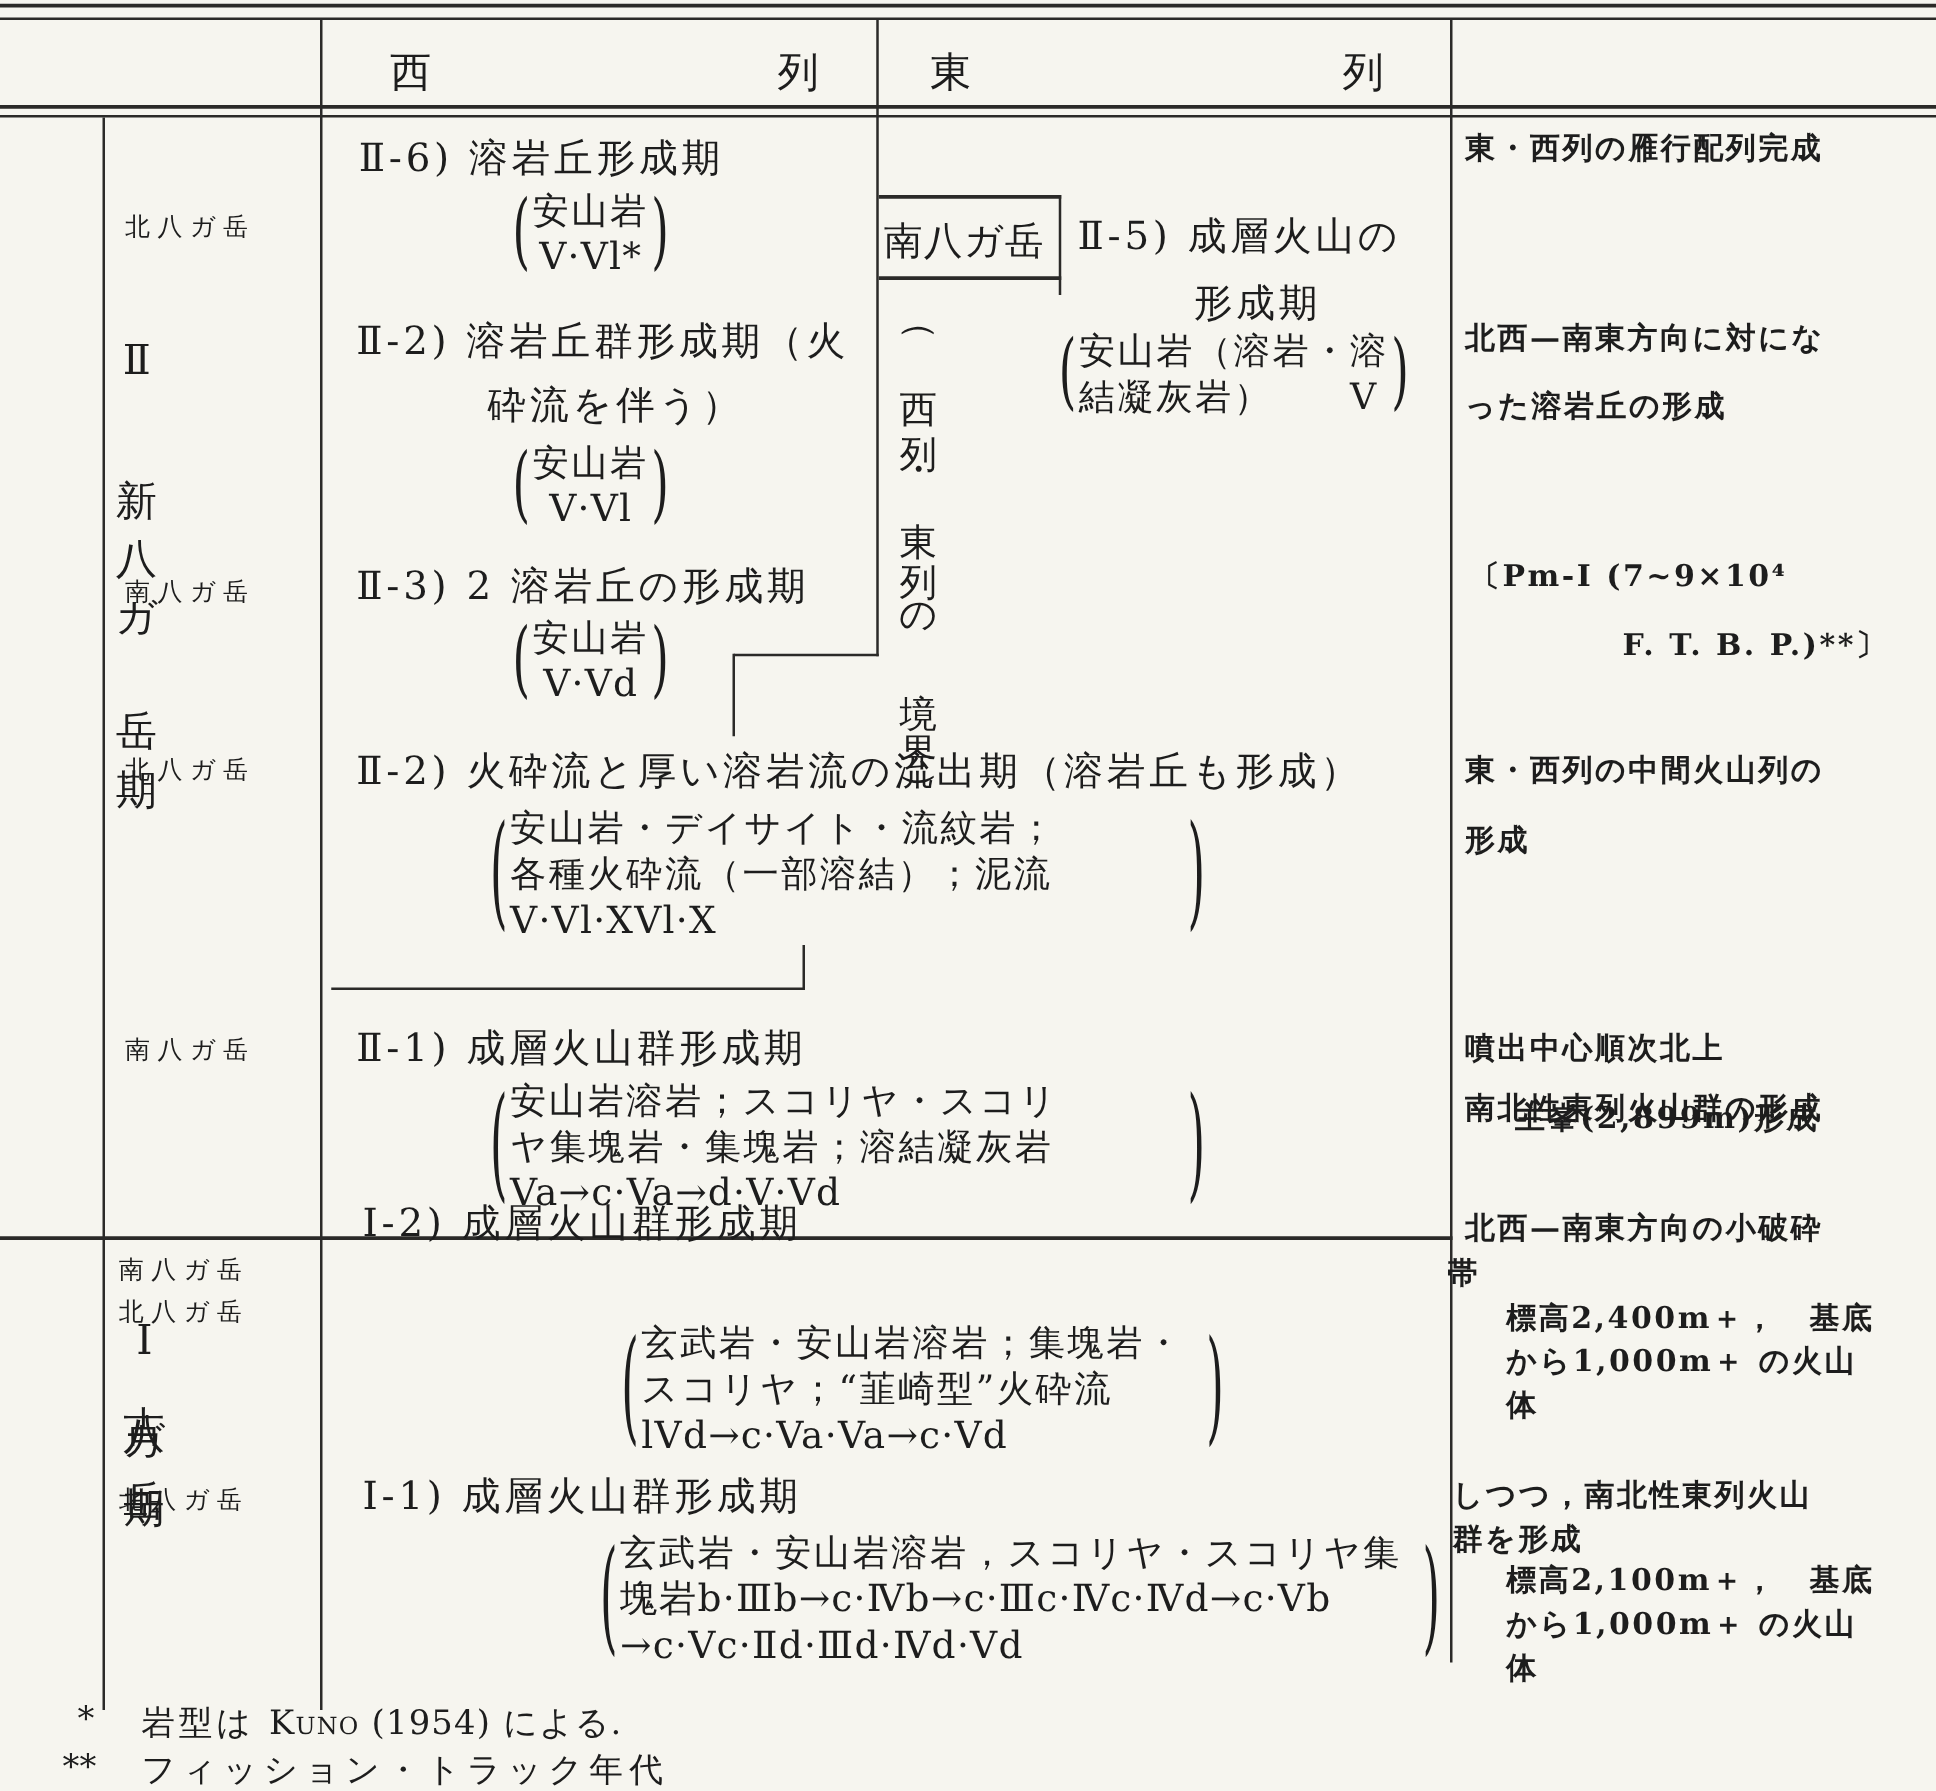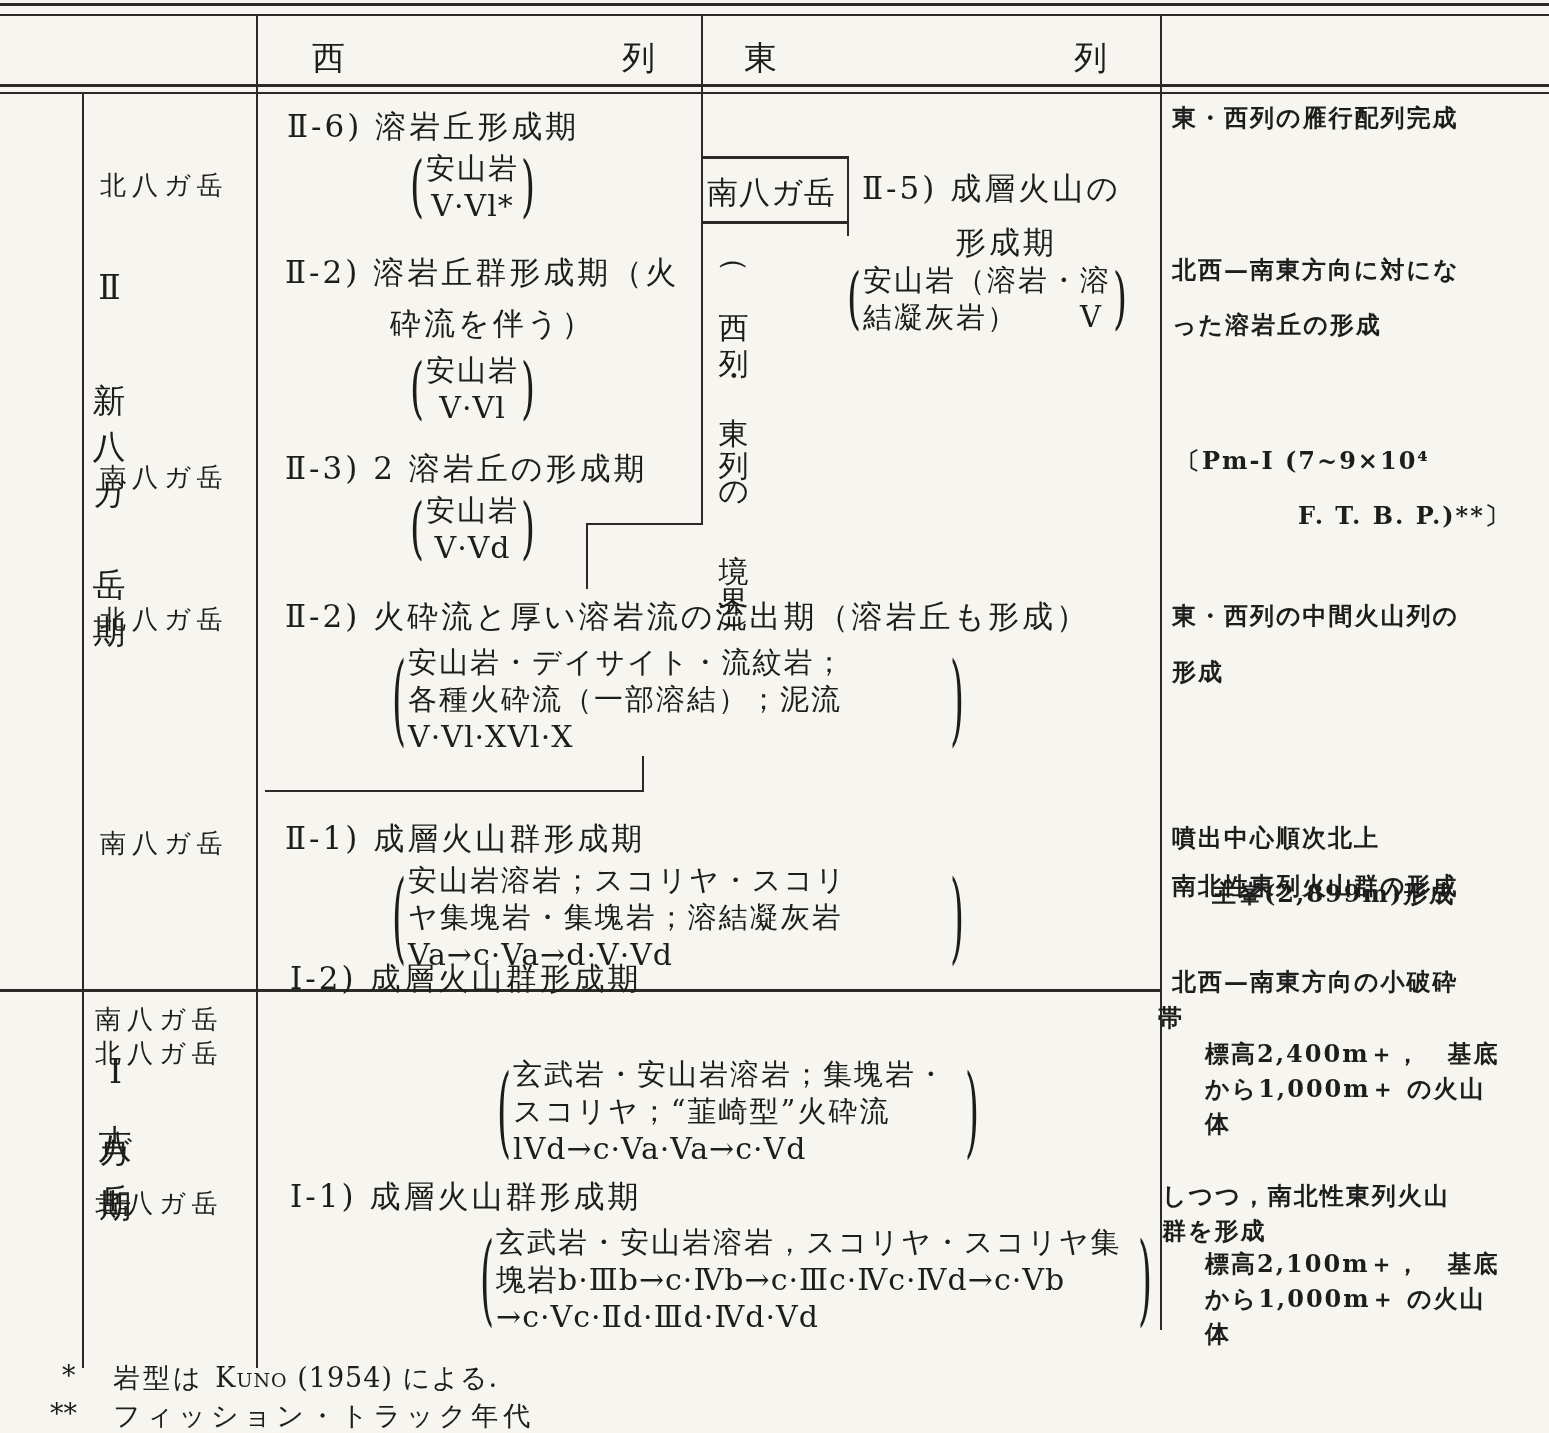--- a/index.html
+++ b/index.html
@@ -6,21 +6,21 @@
   .page {
     position:relative; width:1549px; height:1433px;
     background:#f6f5ef;
     font-family:"DejaVu Serif","Liberation Serif",serif;
     color:#1d1d1d; overflow:hidden;
   }
   .t { position:absolute; white-space:nowrap; font-size:31px; letter-spacing:3px; }
   .lat { letter-spacing:1px; }
   .small { font-size:27px; }
   .rule { position:absolute; background:#2b2a28; }
-  .mountain { position:absolute; white-space:nowrap; font-size:26px; letter-spacing:6px;text-align:right; }
+  .mountain { position:absolute; white-space:nowrap; font-size:20px; letter-spacing:6px;text-align:right; }
   .hdr { position:absolute; font-size:33px; }
   .note { position:absolute; font-size:24px; letter-spacing:2px; line-height:35px; white-space:nowrap;font-weight:bold; }
   .era { position:absolute; writing-mode:vertical-rl; text-orientation:upright; font-size:33px; }
   .era.ii { letter-spacing:49px; }
   .era.i  { letter-spacing:7px; }
   .vwrap { position:absolute; display:flex; flex-direction:column; align-items:center; }
   .vparen { display:block; transform:rotate(90deg); font-size:30px; line-height:30px; height:34px; }
   .vtext { writing-mode:vertical-rl; text-orientation:upright; font-size:30px; letter-spacing:34px; margin-top:18px; }
   .pg { position:absolute; display:flex; align-items:center; }
   .bp { display:inline-block; font-size:36px; line-height:36px; font-weight:400;

